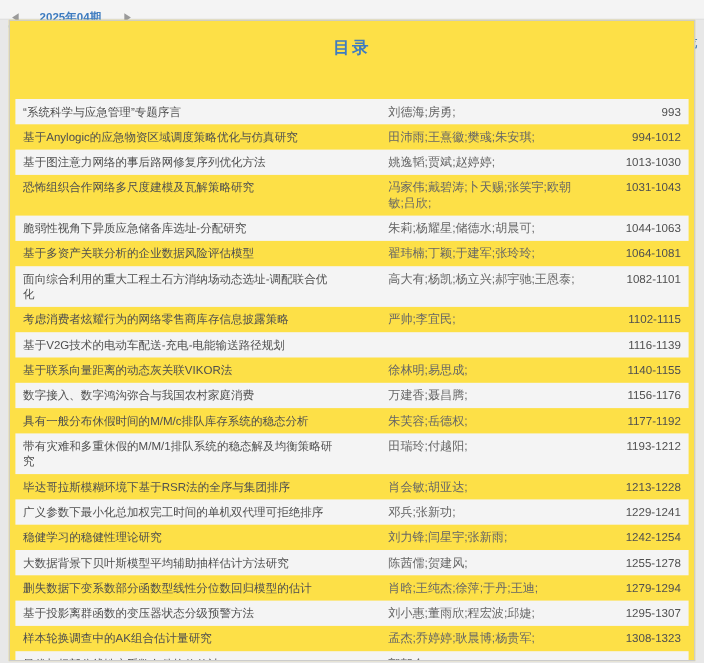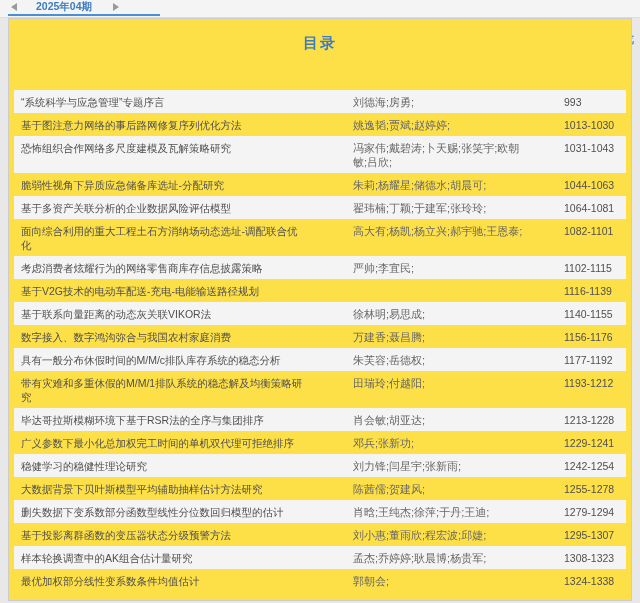--- a/index.html
+++ b/index.html
@@ -9,21 +9,21 @@
     background:#e8e8e8;
     font-family:"Liberation Sans","DejaVu Sans",sans-serif;
     overflow:hidden; position:relative;
   }
   
   .topbar {
     position:absolute; top:0; left:0; width:640px; height:18px;
     background:#f4f4f4; border-bottom:1px solid #dcdcdc;
   }
   .tabstrip {
-    position:absolute; left:8px; top:0; width:152px; height:16px;
+    position:absolute; left:8px; top:9px; width:152px; height:16px;
     border-bottom:2px solid #4a8fd3;
     display:flex; align-items:center;
   }
   .nav-btn {
     width:12px; height:12px; display:flex; align-items:center; justify-content:center;
     cursor:pointer; flex:0 0 auto;
   }
   .tri-left {
     width:0; height:0;
     border-top:4px solid transparent; border-bottom:4px solid transparent;
@@ -66,21 +66,21 @@
   .row-title {
     flex:1 1 auto; padding-right:12px;
     color:#4f4f4f; font-size:10.5px; line-height:14px;
     cursor:pointer;
   }
   .row-authors {
     flex:0 0 175px; width:175px;
     color:#666666; font-size:11px; line-height:14px;
   }
   .row-pages {
-    flex:0 0 55px; width:55px; 
+    flex:0 0 55px; width:55px; text-align:right;
     color:#4f4f4f; font-size:10.5px; line-height:14px;
   }
 </style>
 </head>
 <body>
 
 <div class="topbar">
   <div class="tabstrip">
     <div class="nav-btn">
       <span class="tri-left"></span>
@@ -95,20 +95,25 @@
 
 <div class="panel">
   <div class="panel-title">目录</div>
   <div class="rows">
   <div class="row">
     <div class="row-title">“系统科学与应急管理”专题序言</div>
     <div class="row-authors">刘德海;房勇;</div>
     <div class="row-pages">993</div>
   </div>
 
+  <div class="row">
+    <div class="row-title">基于Anylogic的应急物资区域调度策略优化与仿真研究</div>
+    <div class="row-authors">田沛雨;王熹徽;樊彧;朱安琪;</div>
+    <div class="row-pages">994-1012</div>
+  </div>
 
   <div class="row">
     <div class="row-title">基于图注意力网络的事后路网修复序列优化方法</div>
     <div class="row-authors">姚逸韬;贾斌;赵婷婷;</div>
     <div class="row-pages">1013-1030</div>
   </div>
 
   <div class="row">
     <div class="row-title">恐怖组织合作网络多尺度建模及瓦解策略研究</div>
     <div class="row-authors">冯家伟;戴碧涛;卜天赐;张笑宇;欧朝敏;吕欣;</div>

